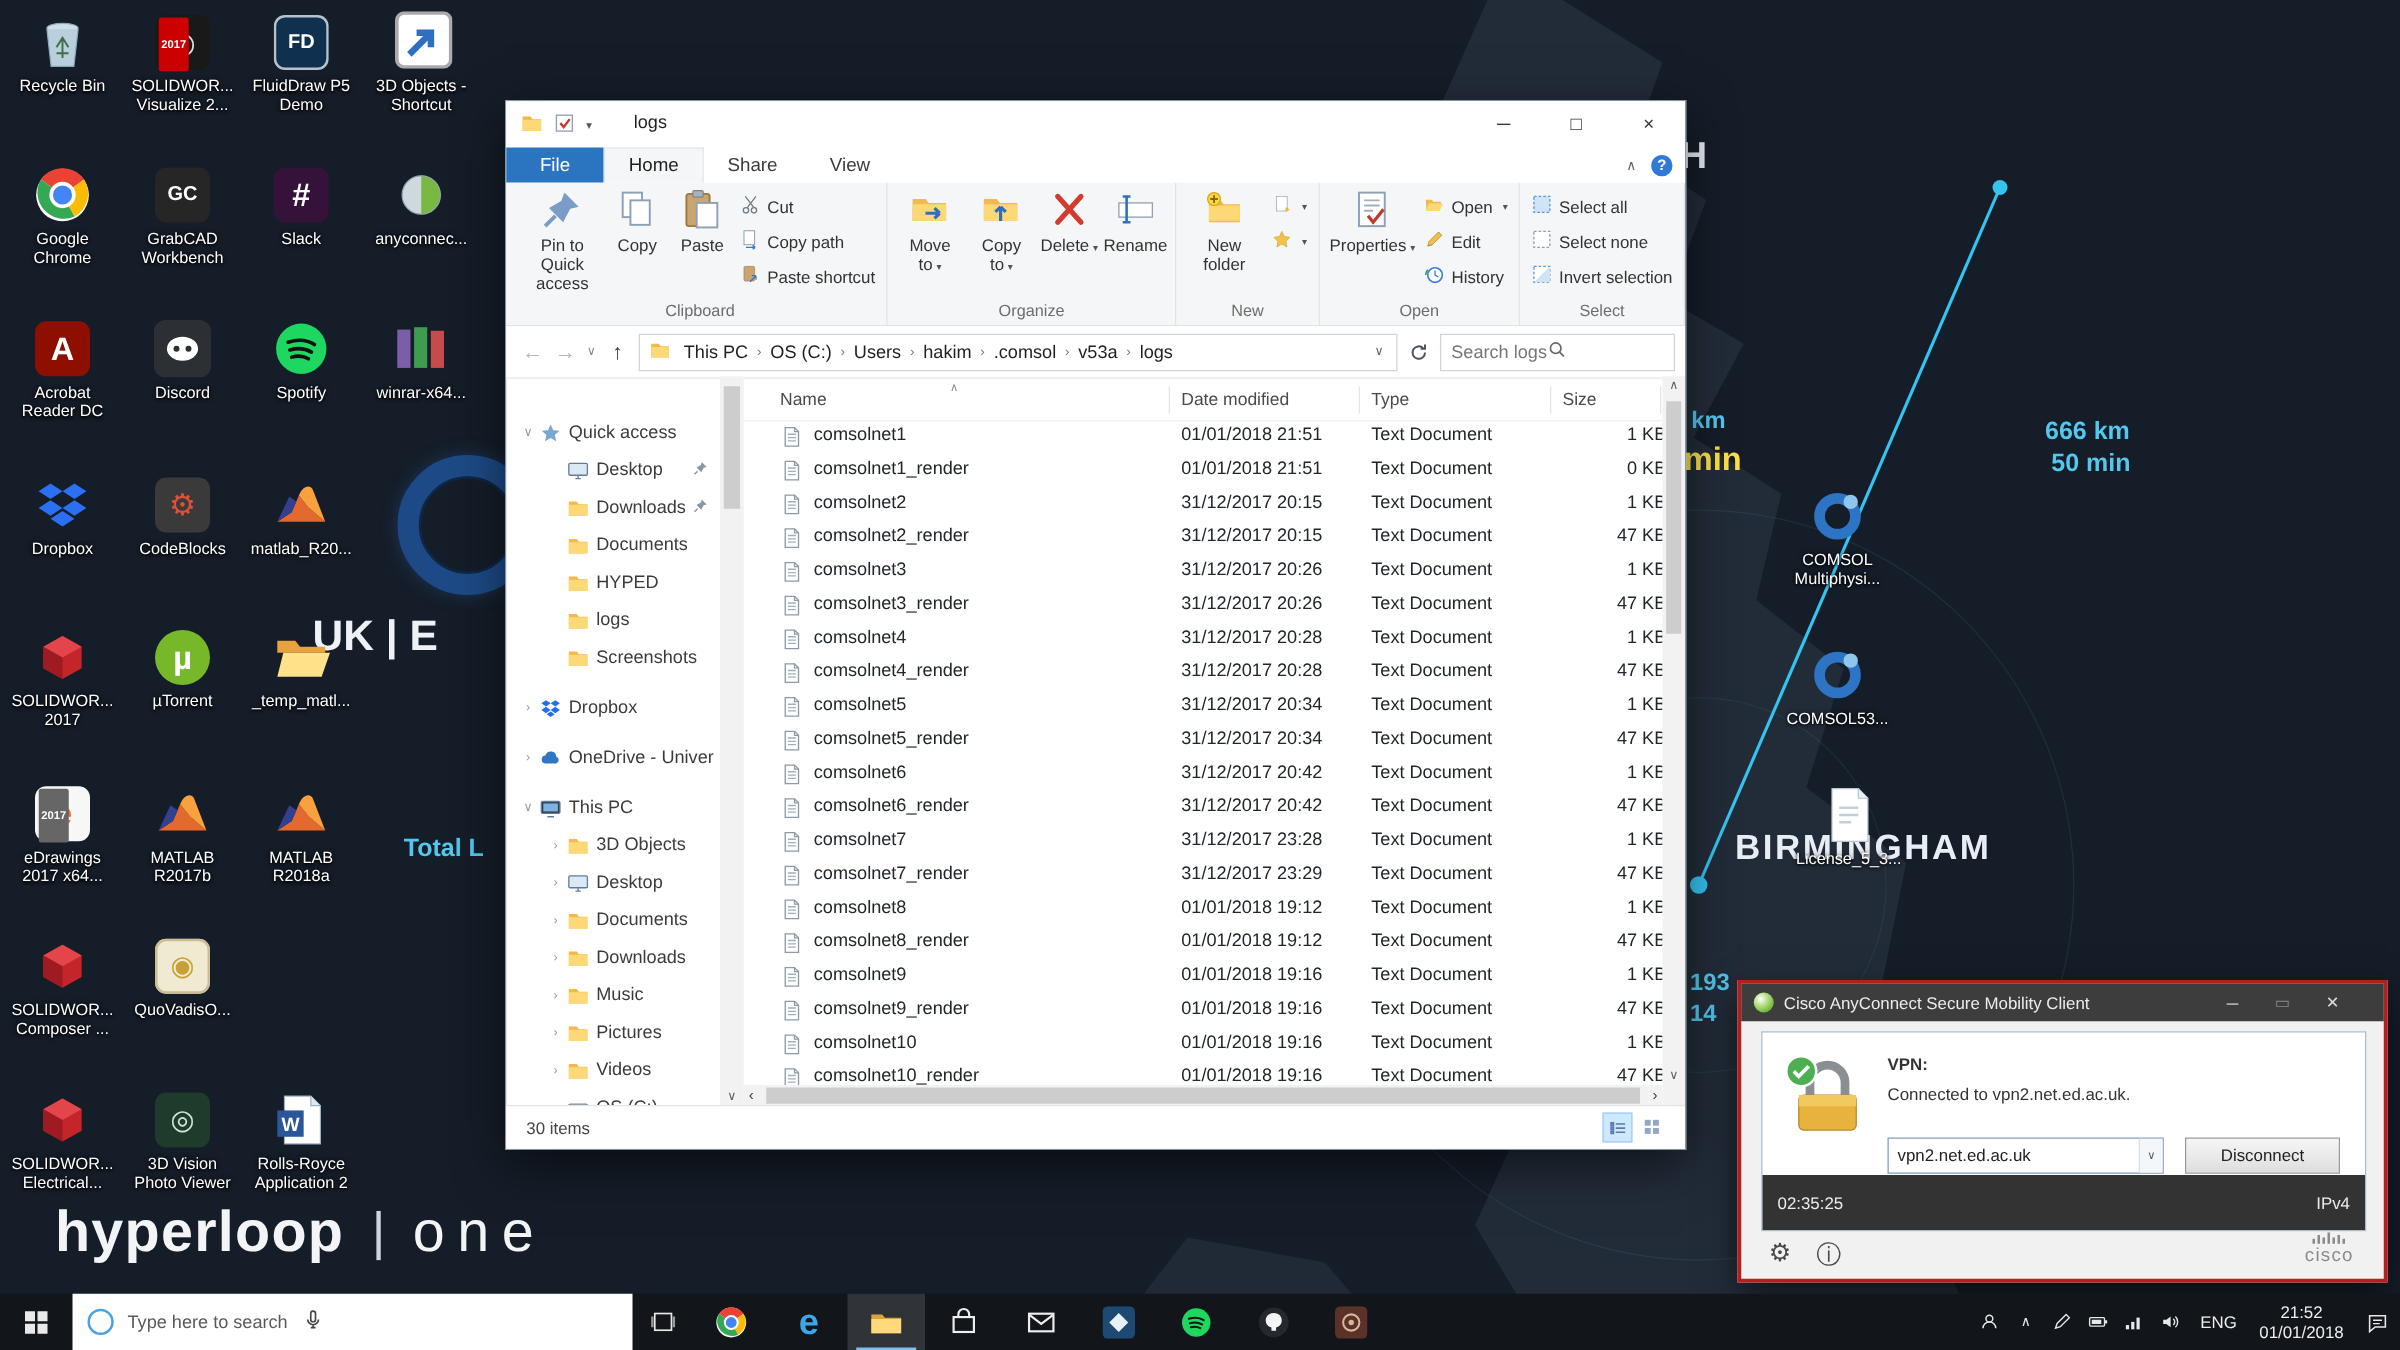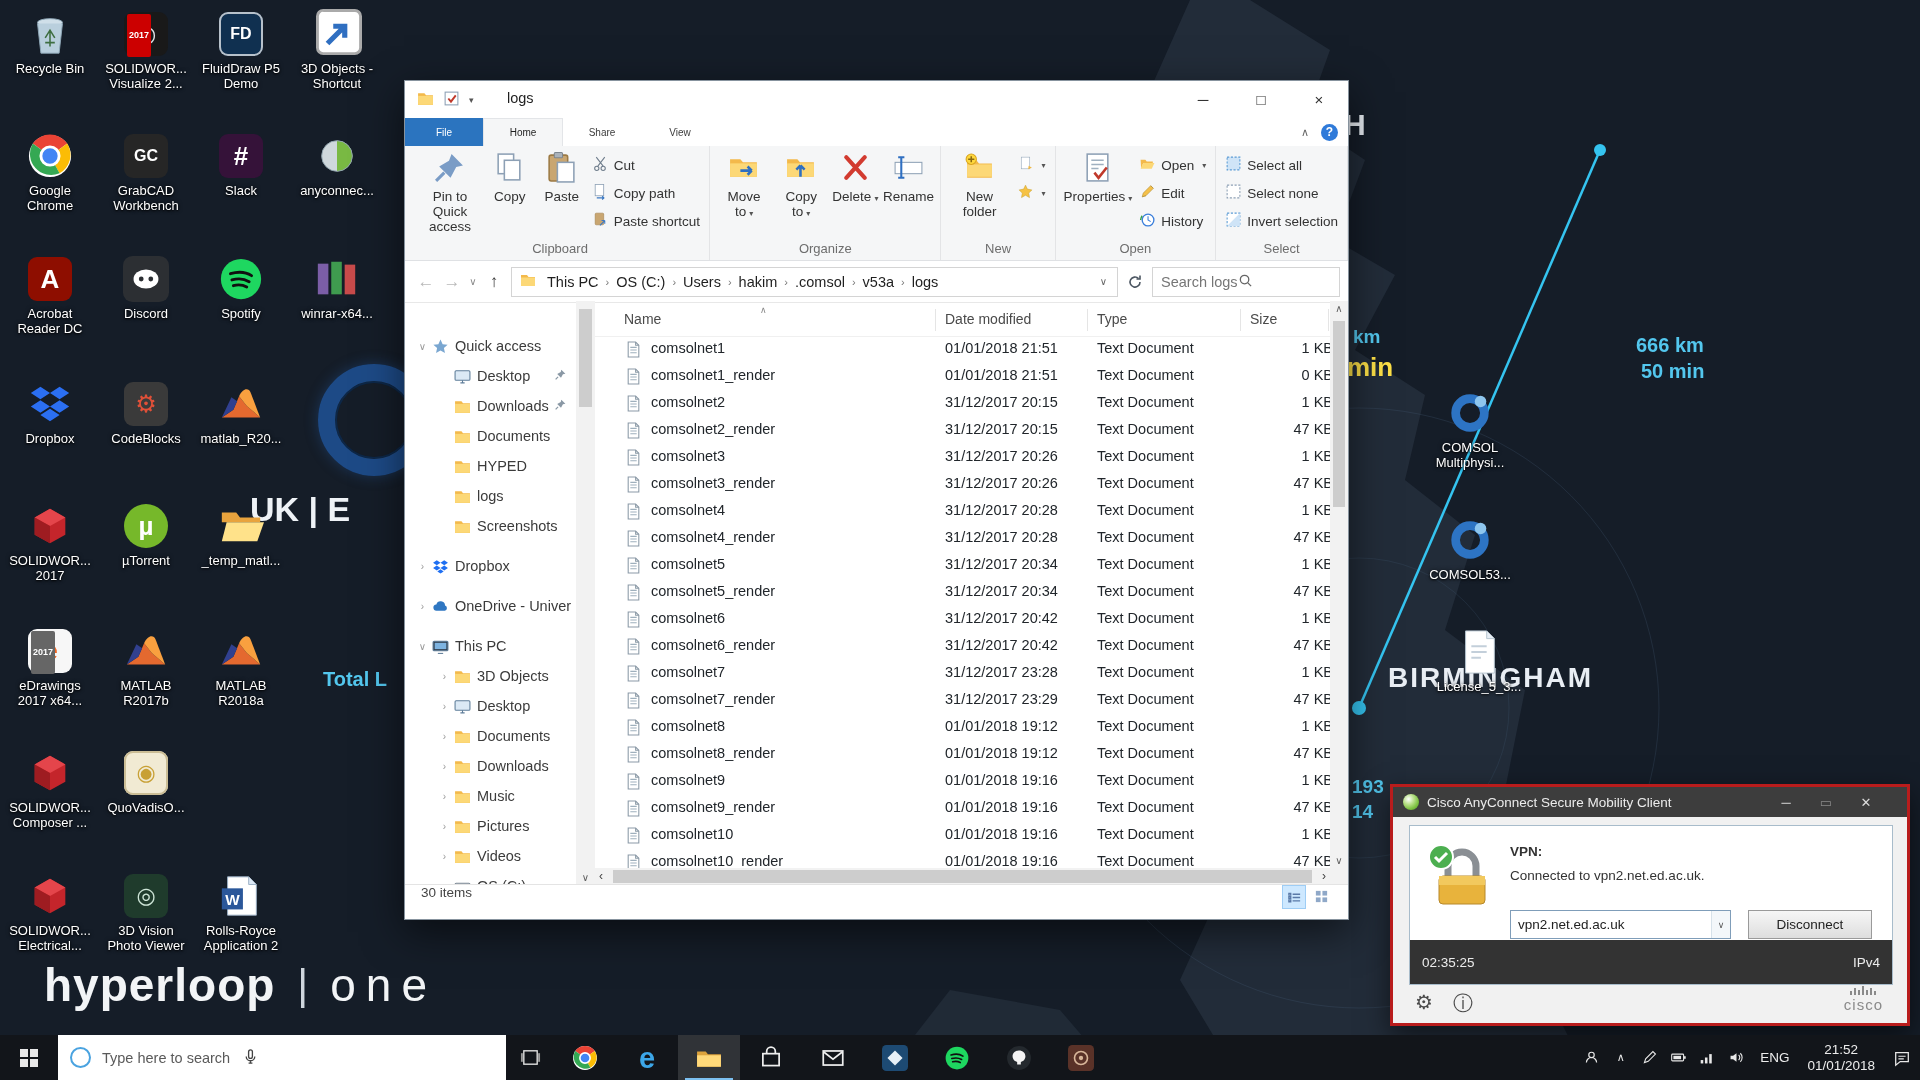--- a/index.html
+++ b/index.html
@@ -41,21 +41,21 @@
   #explorer{position:absolute;left:404px;top:80px;width:943px;height:838px;background:#fff;
     border:1px solid #87939e;box-shadow:0 12px 38px rgba(0,0,0,.55);z-index:20;font-size:14.5px;color:#222;}
   .etitle{position:relative;height:37px;background:#fff;}
   .qat{position:absolute;left:12px;top:9px;display:flex;align-items:center;gap:9px;}
   .qat svg{width:17px;height:17px;}
   .qat .qchev{font-size:9px;color:#555;}
   .etitle .t{position:absolute;left:102px;top:9px;font-size:14.5px;color:#1f1f1f;}
   .cap{position:absolute;top:0;width:58px;height:37px;display:flex;align-items:center;justify-content:center;font-size:15px;color:#333;}
   #cap-min{right:116px;} #cap-max{right:58px;} #cap-close{right:0;}
   .etabs{position:relative;height:28px;display:flex;background:#fff;}
-  .etab{min-width:54px;padding:0 12px;display:flex;align-items:center;justify-content:center;font-size:10px;color:#3c3c3c;}
+  .etab{min-width:54px;padding:0 12px;display:flex;align-items:center;justify-content:center;font-size:15px;color:#3c3c3c;}
   .etab.file{background:#2b74bf;color:#fff;}
   .etab.sel{background:#f5f6f7;border:1px solid #e3e5e8;border-bottom:none;color:#1f1f1f;}
   .etabs-right{position:absolute;right:10px;top:0;height:28px;display:flex;align-items:center;gap:12px;}
   .ribchev{color:#666;font-size:11px;}
   .helpq{width:17px;height:17px;border-radius:50%;background:#2f7ad9;color:#fff;font-size:12px;font-weight:bold;
     display:flex;align-items:center;justify-content:center;}
   .eribbon{height:114px;background:#f5f6f7;border-bottom:1px solid #dfe1e4;display:flex;padding:0 0 0 6px;overflow:hidden;}
   .rb-group{display:flex;flex-direction:column;padding:0 5px;border-right:1px solid #e3e4e6;}
   .rb-items{flex:1;display:flex;align-items:flex-start;}
   .rb-label{text-align:center;color:#6d6d6d;font-size:13px;padding:1px 0 4px;}
@@ -105,21 +105,21 @@
   .ftype{left:502px;width:146px;}
   .fsize{left:644px;width:94px;text-align:right;}
   #vscroll{position:absolute;left:925px;top:220px;width:18px;height:567px;background:#f2f2f2;}
   #vscroll .varr{position:absolute;left:0;right:0;text-align:center;color:#606060;font-size:10px;}
   #vscroll .thumb{position:absolute;left:3px;right:3px;top:20px;height:186px;background:#cdcdcd;}
   #hscroll{position:absolute;left:190px;top:787px;width:735px;height:17px;background:#f2f2f2;}
   #hscroll .harr{position:absolute;top:1px;color:#404040;font-size:12px;}
   #hscroll .thumb{position:absolute;left:18px;right:18px;top:2px;bottom:2px;background:#cdcdcd;}
   #scroll-corner{position:absolute;left:925px;top:787px;width:18px;height:17px;background:#f2f2f2;}
   #statusbar{position:absolute;left:0;right:0;bottom:0;height:34px;border-top:1px solid #e4e4e4;
-    display:flex;padding:0 16px;font-size:13.5px;color:#444;background:#fff;}
+    display:flex;align-items:center;padding:0 16px;font-size:13.5px;color:#444;background:#fff;}
   .sb-views{margin-left:auto;display:flex;gap:4px;}
   .sb-views .vb{width:22px;height:22px;display:flex;align-items:center;justify-content:center;}
   .sb-views .vb.on{background:#cde8ff;border:1px solid #9ecdf5;}
   .sb-views svg{width:15px;height:15px;}
 
   
   #cisco{position:absolute;left:1390px;top:784px;width:514px;height:236px;background:#f1f1f1;
     border:3px solid #b91c1c;box-shadow:0 10px 26px rgba(0,0,0,.55);z-index:25;font-size:13.5px;}
   .ctitle{height:30px;background:#3d3d3d;display:flex;align-items:center;padding:0 10px 0 10px;}
   .clogo{width:16px;height:16px;border-radius:50%;flex:none;

